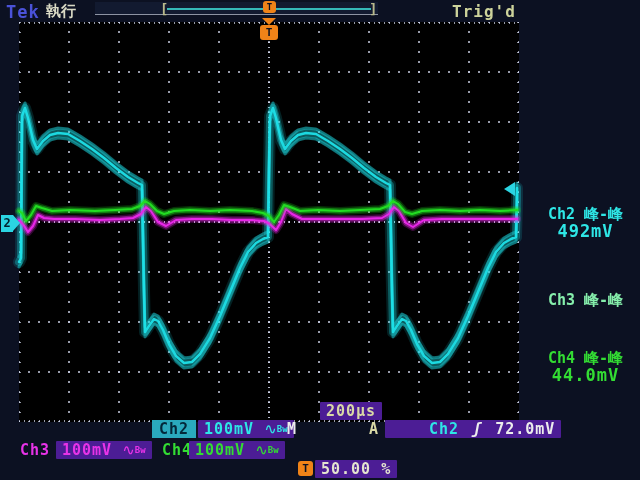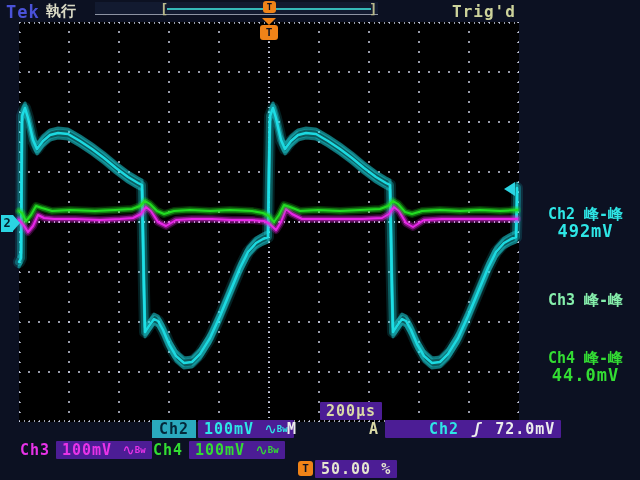--- a/index.html
+++ b/index.html
@@ -155,21 +155,21 @@
     <span class="cy">Ch2</span>
     <span class="slope">ʃ</span>
     <span class="wh">72.0mV</span>
   </span>
 
   <span class="ro mg" style="left:20px; top:441px;">Ch3</span>
   <span class="ro box mg" style="left:56px; top:441px;">
     <span>100mV</span>
     <span class="icon-cpl">∿</span><span class="icon-bw">Bw</span>
   </span>
-  <span class="ro gr" style="left:153px; top:441px;">Ch4</span>
+  <span class="ro gr" style="left:162px; top:441px;">Ch4</span>
   <span class="ro box gr" style="left:189px; top:441px;">
     <span>100mV</span>
     <span class="icon-cpl">∿</span><span class="icon-bw">Bw</span>
   </span>
 
   <div class="t-chip hpos">T</div>
   <span class="ro box" style="left:315px; top:460px; color:#e4e4cf;">50.00 %</span>
 
 </div>
 

